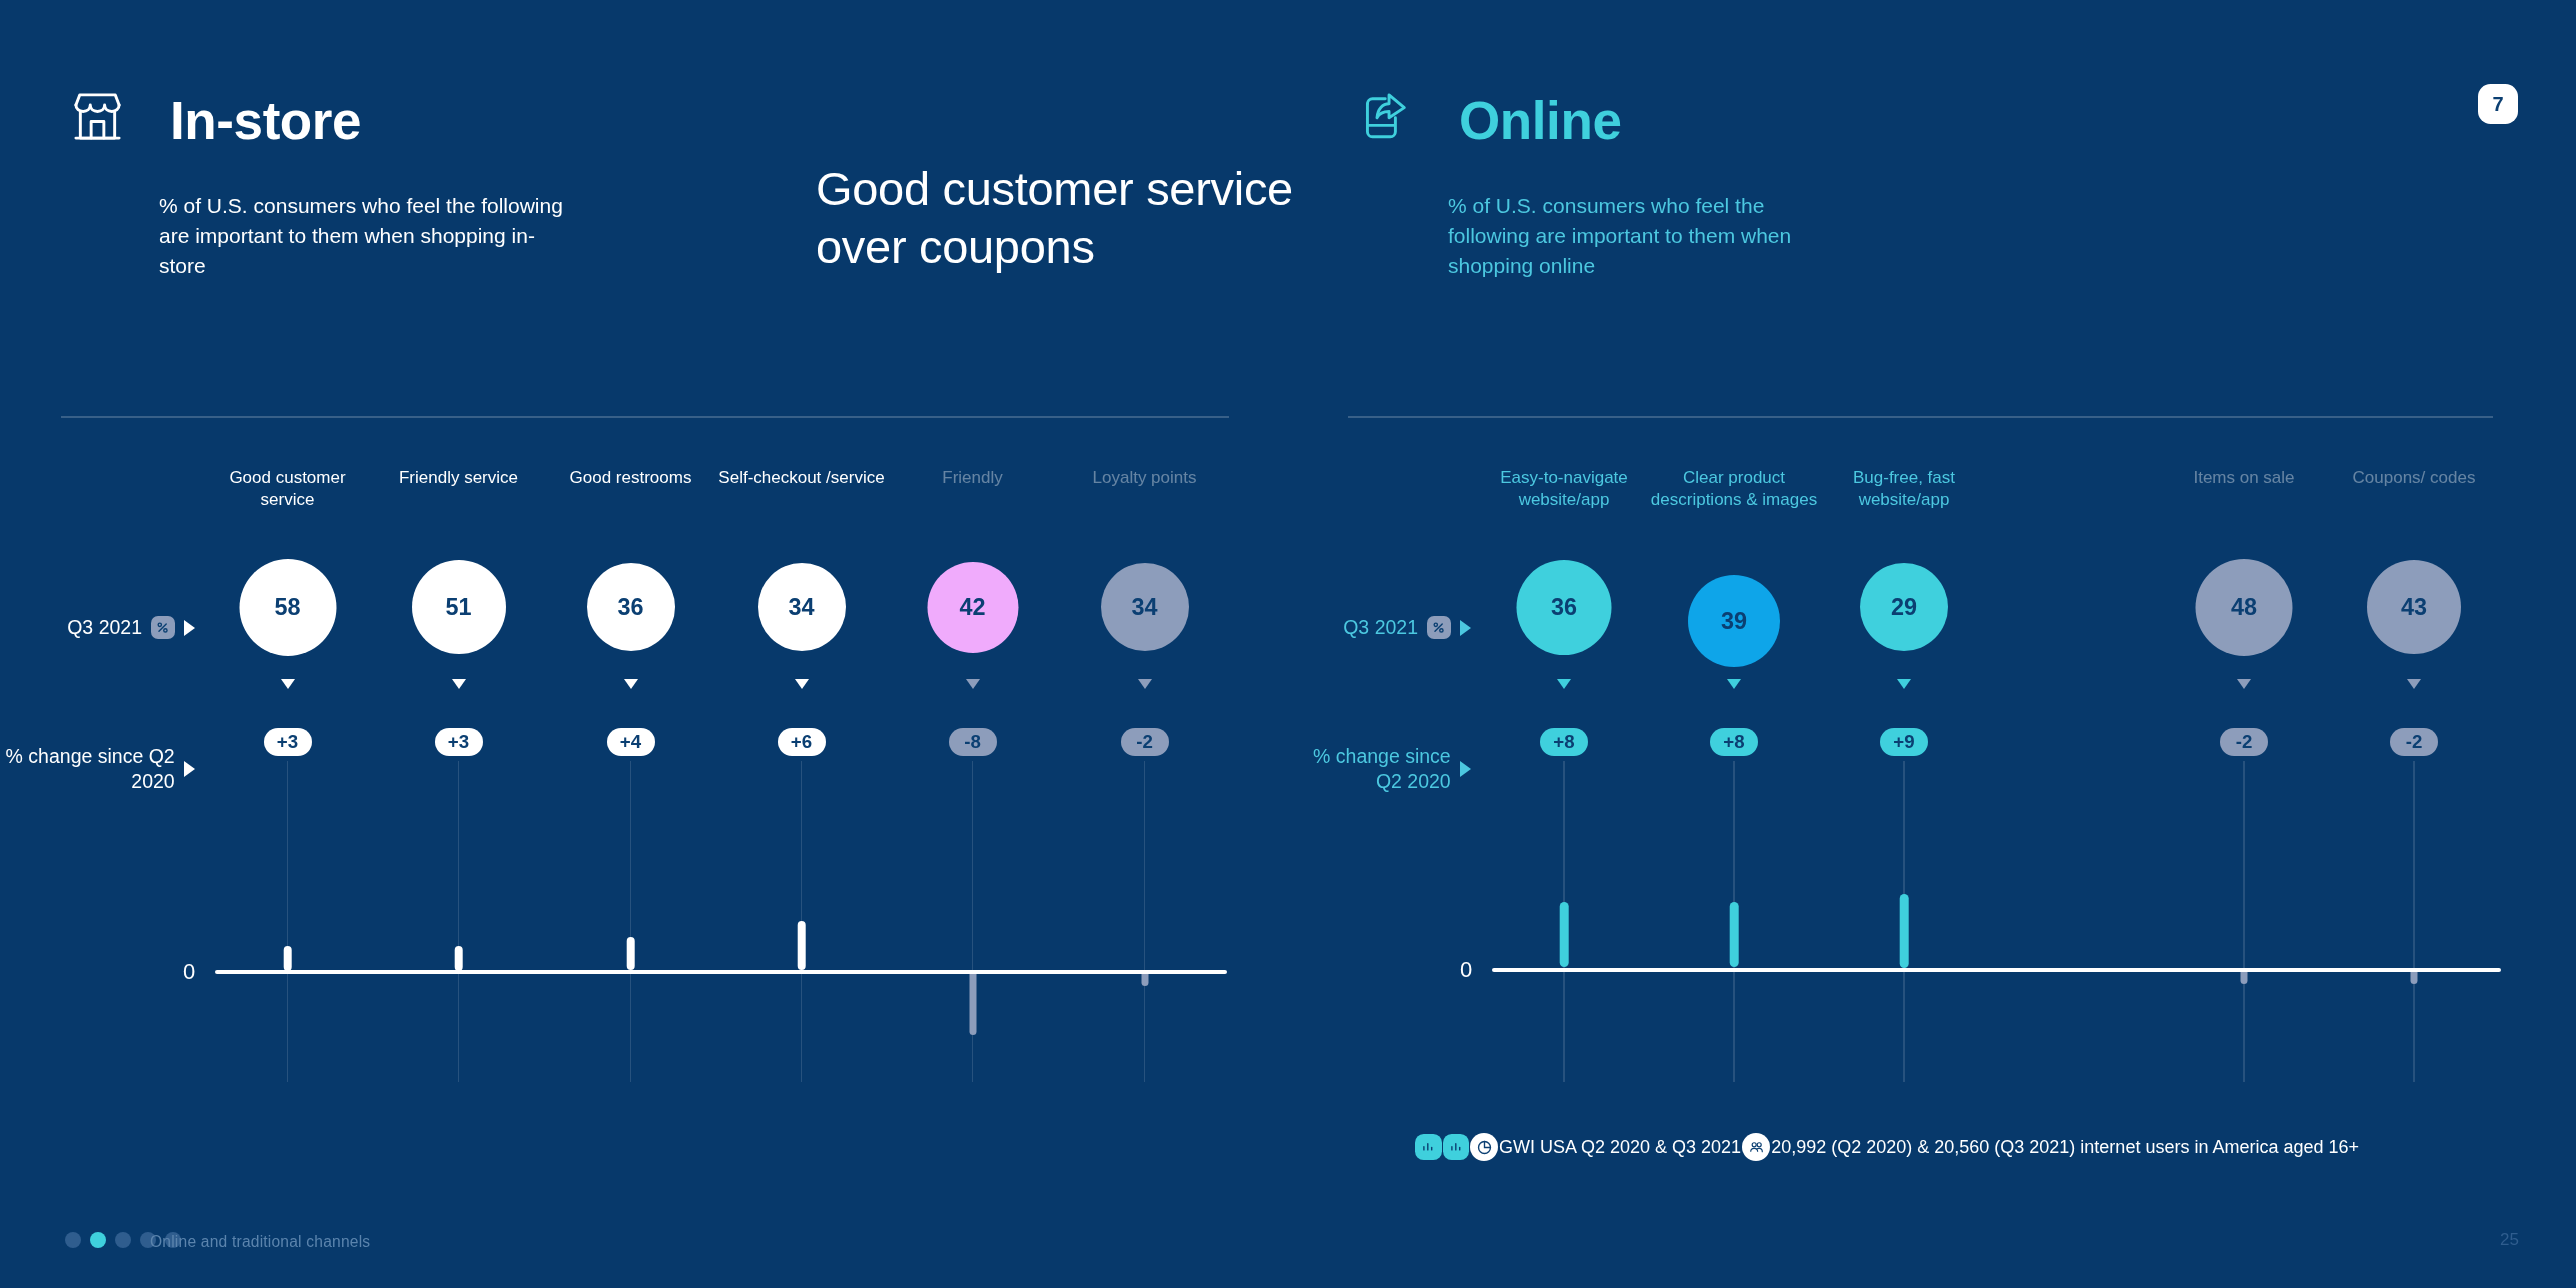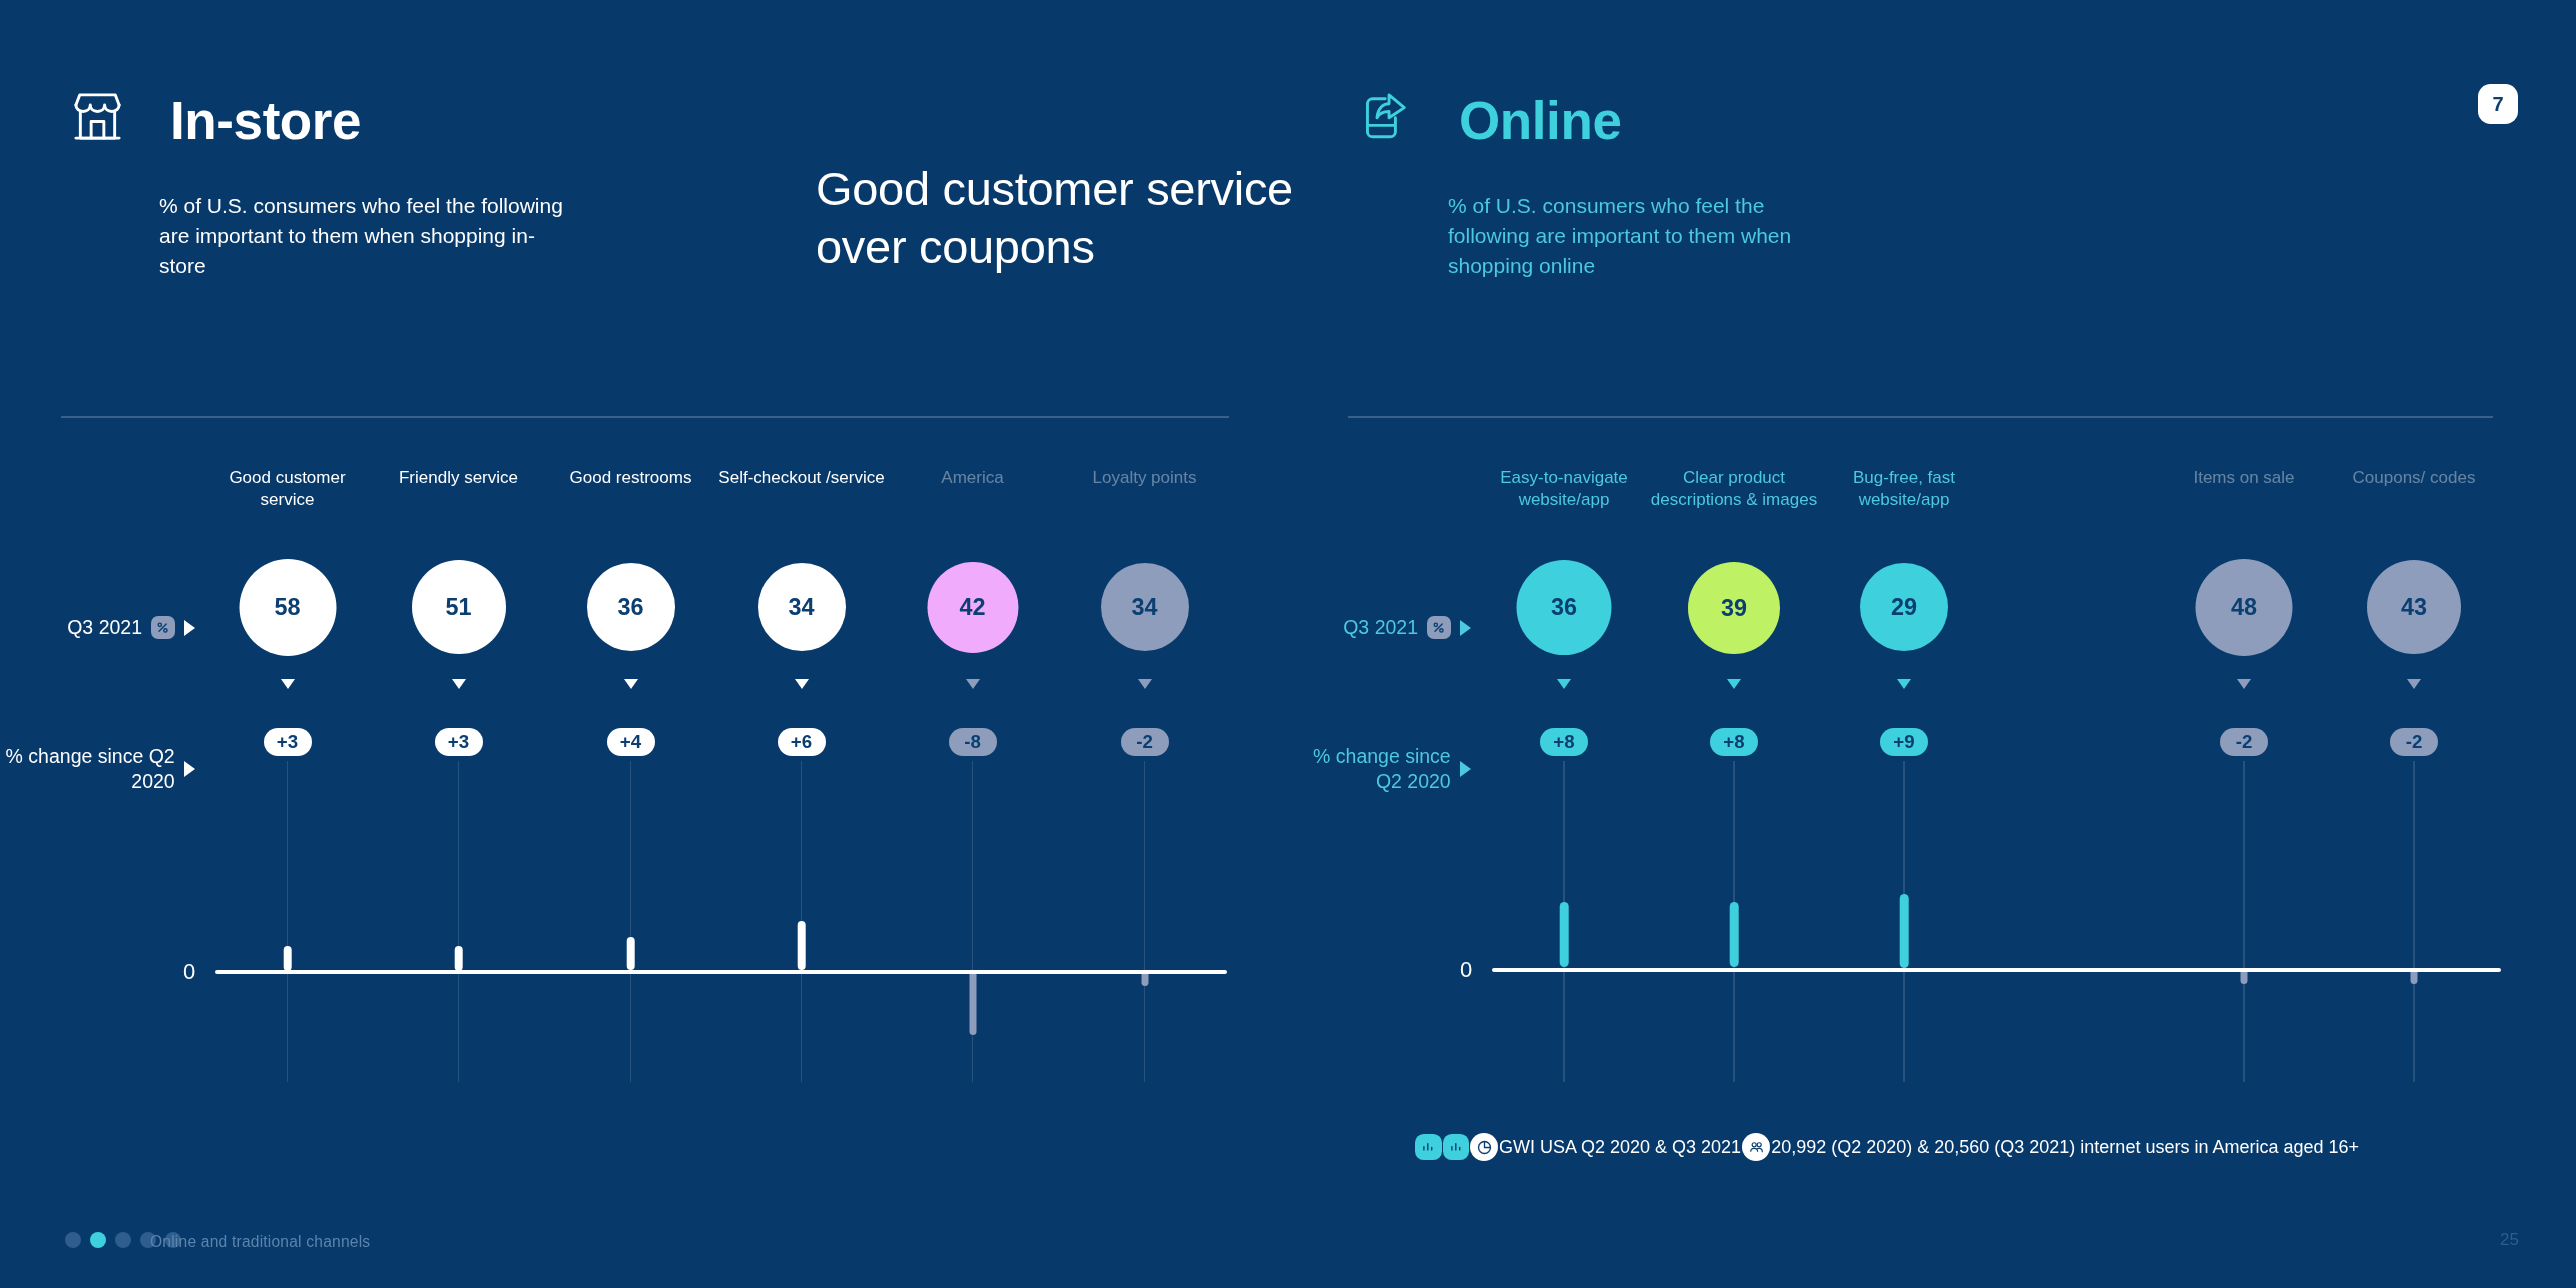--- a/index.html
+++ b/index.html
@@ -176,21 +176,21 @@
         </div>
         <div class="col" style="left: 514px; width: 171px; height: 623px;">
           <div class="col-label" style="top: 0px; color: rgb(255, 255, 255);">Self-checkout /service</div>
           <div class="bubble" style="width: 88px; height: 88px; top: 96px; background: rgb(255, 255, 255);">34</div>
           <div class="caret" style="top: 212px; border-top: 10px solid rgb(255, 255, 255);"></div>
           <div class="pill" style="top: 261px; background: rgb(255, 255, 255);">+6</div>
           <div class="gridline" style="left: calc(50% - 0.8px); top: 294px; height: 321px;"></div>
           <div class="bar" style="width: 8.6px; height: 49px; background: rgb(255, 255, 255); top: 454px;"></div>
         </div>
         <div class="col" style="left: 685px; width: 171px; height: 623px;">
-          <div class="col-label" style="top: 0px; color: rgba(255, 255, 255, 0.38);">America</div>
+          <div class="col-label" style="top: 0px; color: rgba(255, 255, 255, 0.38);">Friendly</div>
           <div class="bubble" style="width: 91px; height: 91px; top: 95px; background: #f0abfc;">42</div>
           <div class="caret" style="top: 212px; border-top: 10px solid rgb(141, 157, 187);"></div>
           <div class="pill" style="top: 261px; background: rgb(141, 157, 187);">-8</div>
           <div class="gridline" style="left: calc(50% - 0.8px); top: 294px; height: 321px;"></div>
           <div class="bar" style="width: 7px; height: 65px; background: rgb(141, 157, 187); top: 503px;"></div>
         </div>
         <div class="col" style="left: 857px; width: 171px; height: 623px;">
           <div class="col-label" style="top: 0px; color: rgba(255, 255, 255, 0.38);">Loyalty points</div>
           <div class="bubble" style="width: 88px; height: 88px; top: 96px; background: rgb(141, 157, 187);">34</div>
           <div class="caret" style="top: 212px; border-top: 10px solid rgb(141, 157, 187);"></div>
@@ -244,21 +244,21 @@
         <div class="col" style="left: 0px; width: 170px; height: 623px;">
           <div class="col-label" style="top: 0px; color: rgb(76, 200, 224);">Easy-to-navigate website/app</div>
           <div class="bubble" style="width: 95px; height: 95px; top: 93px; background: rgb(63, 208, 221);">36</div>
           <div class="caret" style="top: 212px; border-top: 10px solid rgb(63, 208, 221);"></div>
           <div class="pill" style="top: 261px; background: rgb(63, 208, 221);">+8</div>
           <div class="gridline" style="left: calc(50% - 0.8px); top: 294px; height: 321px;"></div>
           <div class="bar" style="width: 8.6px; height: 65px; background: rgb(63, 208, 221); top: 435px;"></div>
         </div>
         <div class="col" style="left: 170px; width: 170px; height: 623px;">
           <div class="col-label" style="top: 0px; color: rgb(76, 200, 224);">Clear product descriptions &amp; images</div>
-          <div class="bubble" style="width: 92px; height: 92px; top: 95px; background: #bef264;">39</div>
+          <div class="bubble" style="width: 92px; height: 92px; top: 108px; background: #0ea5e9;">39</div>
           <div class="caret" style="top: 212px; border-top: 10px solid rgb(63, 208, 221);"></div>
           <div class="pill" style="top: 261px; background: rgb(63, 208, 221);">+8</div>
           <div class="gridline" style="left: calc(50% - 0.8px); top: 294px; height: 321px;"></div>
           <div class="bar" style="width: 8.6px; height: 65px; background: rgb(63, 208, 221); top: 435px;"></div>
         </div>
         <div class="col" style="left: 340px; width: 170px; height: 623px;">
           <div class="col-label" style="top: 0px; color: rgb(76, 200, 224);">Bug-free, fast website/app</div>
           <div class="bubble" style="width: 88px; height: 88px; top: 96px; background: rgb(63, 208, 221);">29</div>
           <div class="caret" style="top: 212px; border-top: 10px solid rgb(63, 208, 221);"></div>
           <div class="pill" style="top: 261px; background: rgb(63, 208, 221);">+9</div>

